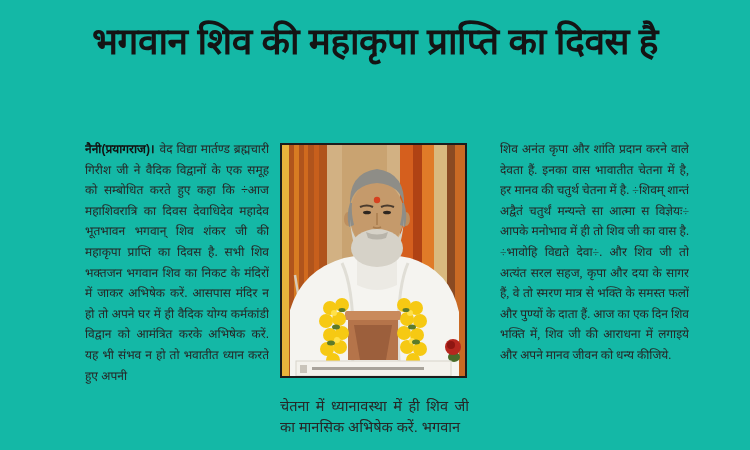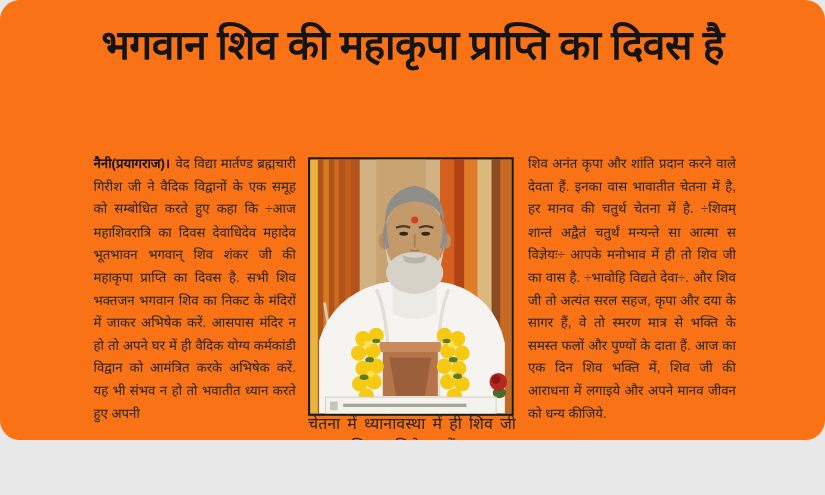--- a/index.html
+++ b/index.html
@@ -1,57 +1,56 @@
 <!DOCTYPE html>
 <html><head>
 <meta charset="utf-8">
 <style>
   * { margin:0; padding:0; box-sizing:border-box; }
   html,body { background:#e8e8e8; }
   .page {
     position:relative;
-    width:750px; height:400px;
-    background:#f97316;
+    width:750px; height:450px;
+    background:#14b8a6;
     font-family:"Liberation Sans", sans-serif;
     overflow:hidden;
     margin:0 auto;
-    border-radius:18px;
   }
   .headline {
     position:absolute;
     top:16px; left:55px; right:55px;
     text-align:center;
     font-weight:bold;
     font-size:37px;
     line-height:51px;
     letter-spacing:-0.5px;
     color:#141414;
   }
   .col {
     position:absolute;
     top:139px;
     font-size:12px;
     line-height:20.6px;
     text-align:justify;
     color:#262626;
   }
   .col-left  { left:85px;  width:184px; height:292px; overflow:hidden; }
-  .col-right { left:480px; width:189px; height:292px; overflow:hidden; }
+  .col-right { left:500px; width:189px; height:292px; overflow:hidden;font-family:Liberation Serif, serif; }
   .dateline { font-weight:bold; color:#111; margin-right:5px; }
   .photo-frame {
     position:absolute;
     left:280px; top:143px;
     width:187px; height:235px;
     border:2px solid #1c1c1c;
     background:#c97a2e;
   }
   .photo-frame svg { display:block; width:100%; height:100%; }
   .caption {
     position:absolute;
-    left:280px; top:376px;
+    left:280px; top:396px;
     width:189px; height:46px;
     font-size:14.5px;
     line-height:20.6px;
     text-align:justify;
     color:#262626;
     overflow:hidden;
   }
 </style>
 </head>
 <body>

